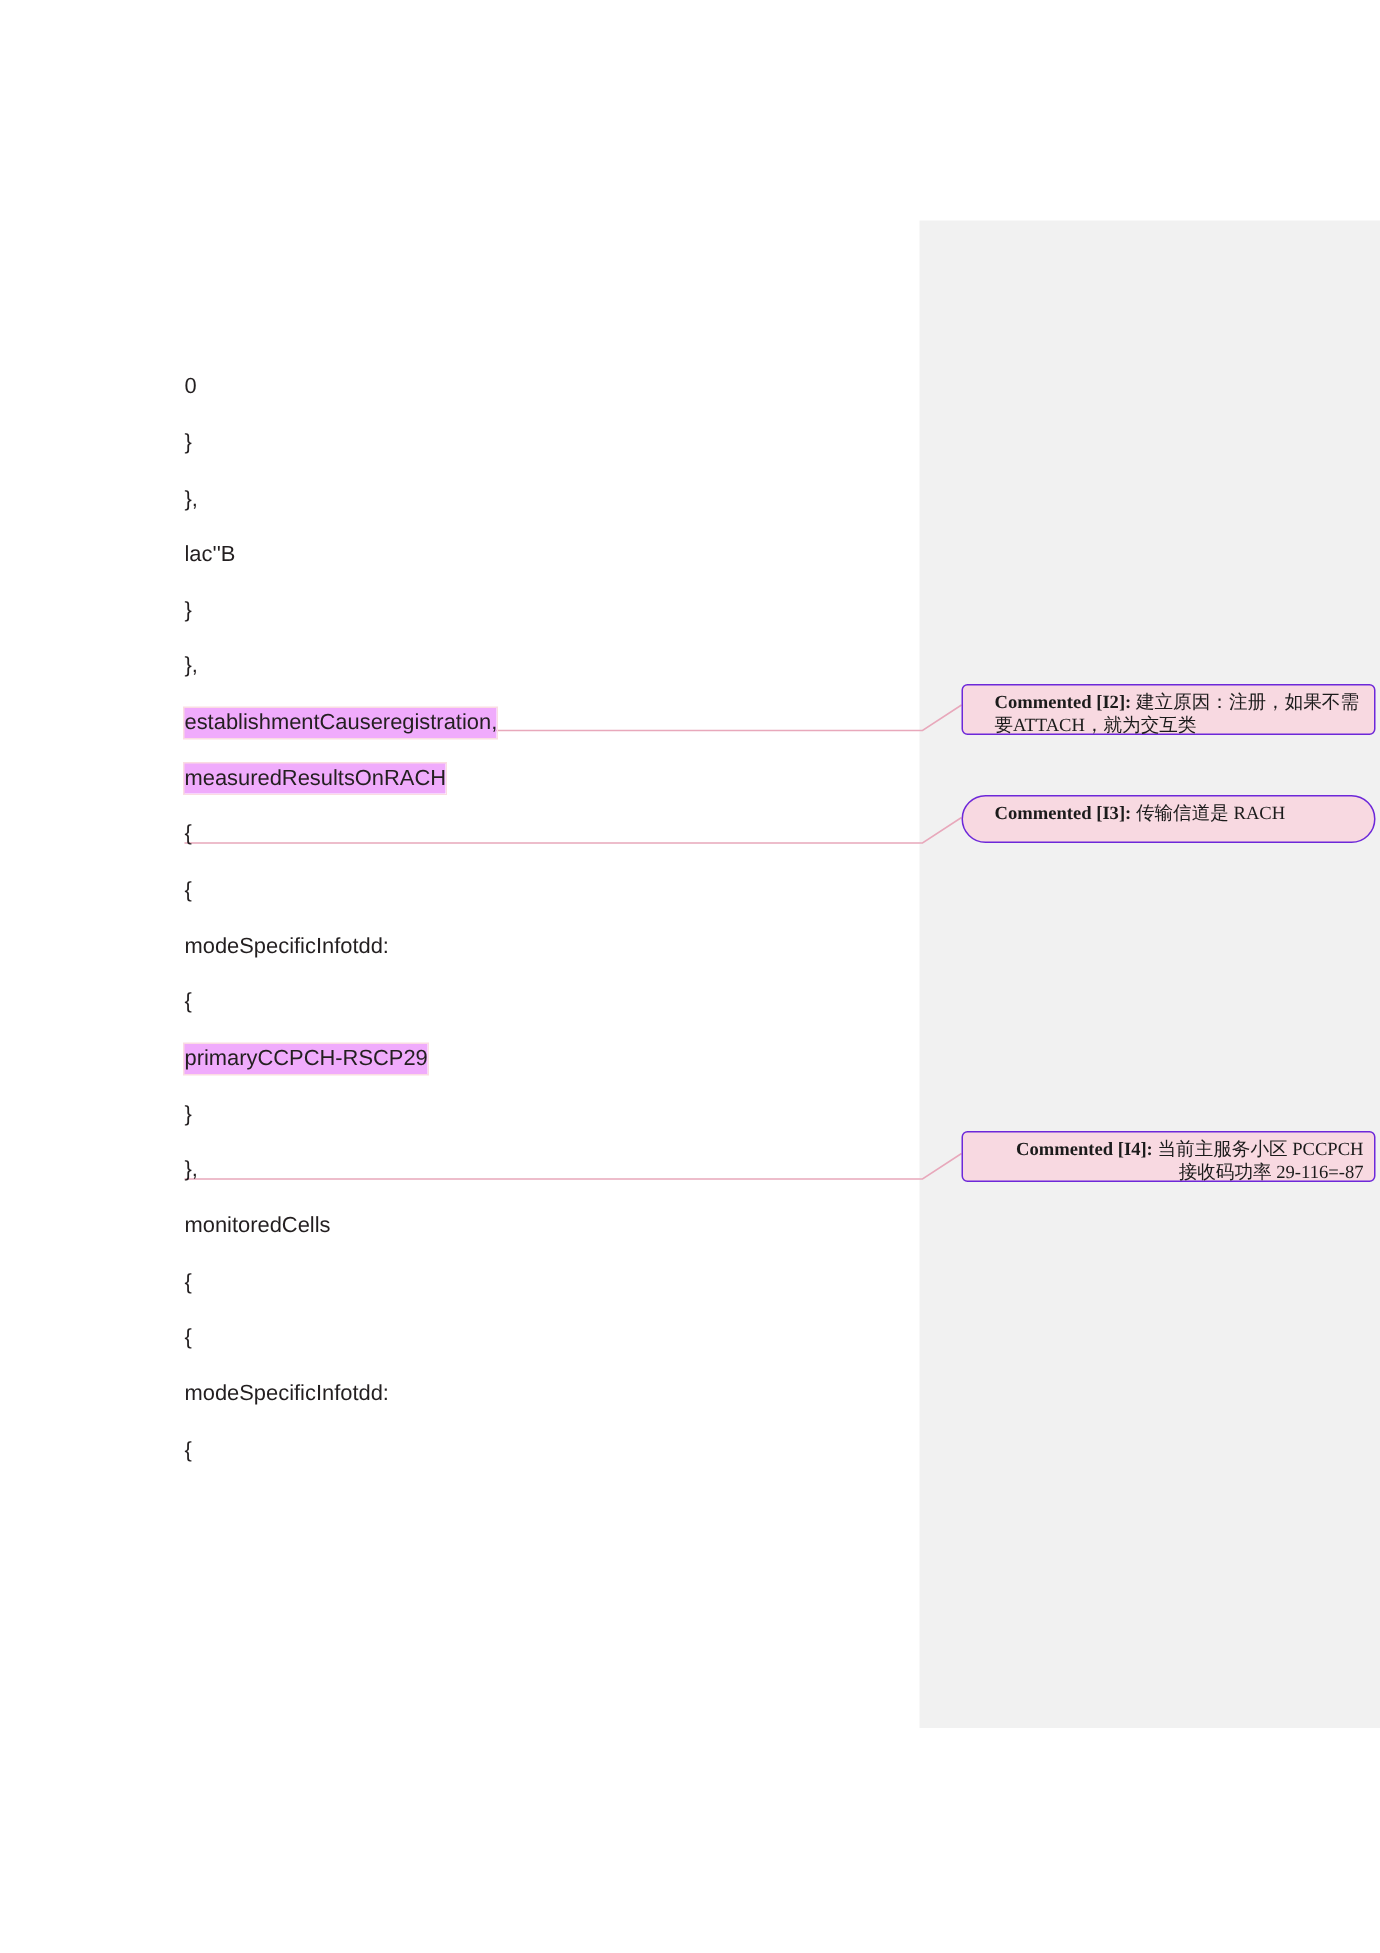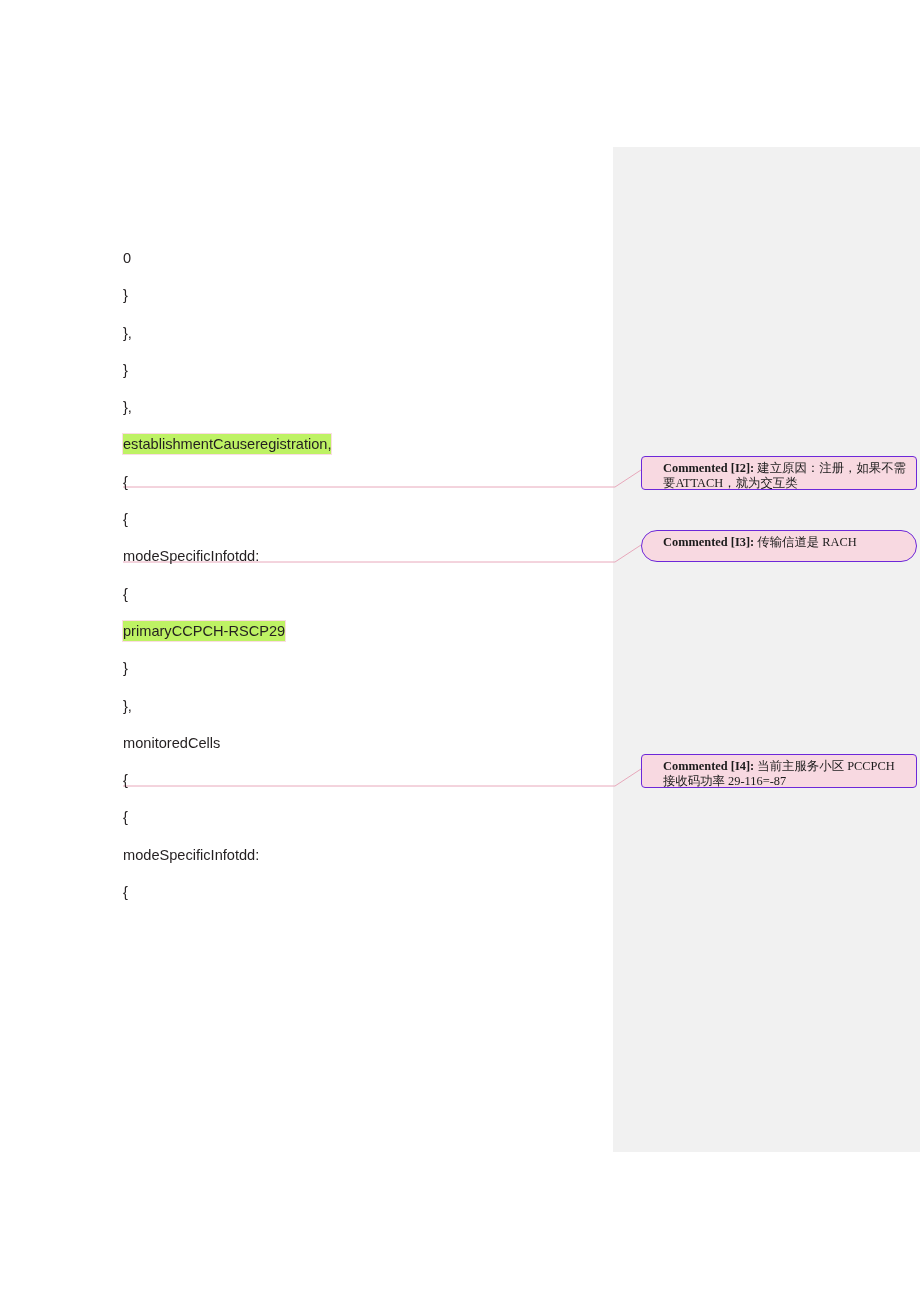--- a/index.html
+++ b/index.html
@@ -48,21 +48,21 @@
     font-size: 14.6px;
     color: #231f20;
     white-space: pre;
     position: relative;
   }
   .doc-line .txt {
     display: inline;
     padding: 2px 0 2px 0;
   }
   .doc-line.hl .txt {
-    background: #bef264;
+    background: #f0abfc;
     box-shadow: 0 0 0 1px #fadce2;
   }
 
   
   .leader {
     position: absolute;
     left: 0; top: 0;
     width: 920px;
     height: 1302px;
     pointer-events: none;
@@ -85,21 +85,21 @@
   .comment-box .c-tag {
     font-weight: bold;
     font-family: "Liberation Serif", serif;
   }
   .comment-box .c-text {
     font-weight: normal;
   }
 
   #comment-i2 { left: 641px; top: 456px; width: 276px; height: 34px; }
   #comment-i3 { left: 641px; top: 530px; width: 276px; height: 32px; border-radius: 16px; }
-  #comment-i4 { left: 641px; top: 754px; width: 276px; height: 34px; }
+  #comment-i4 { left: 641px; top: 754px; width: 276px; height: 34px; text-align: right; }
 </style>
 </head>
 <body>
 
 <div id="page">
 
   <div id="comment-pane"></div>
 
   <svg class="leader" viewBox="0 0 920 1302" width="920" height="1302">
 
@@ -107,23 +107,25 @@
 
     <polyline points="123,562 615,562 641,545" fill="none" stroke="#e8a8bb" stroke-width="1"></polyline>
 
     <polyline points="123,786 615,786 641,769" fill="none" stroke="#e8a8bb" stroke-width="1"></polyline>
   </svg>
 
   <div id="doc-body">
     <div class="doc-line"><span class="txt">0</span></div>
     <div class="doc-line"><span class="txt">}</span></div>
     <div class="doc-line"><span class="txt">},</span></div>
+    <div class="doc-line"><span class="txt">lac''B</span></div>
     <div class="doc-line"><span class="txt">}</span></div>
     <div class="doc-line"><span class="txt">},</span></div>
     <div class="doc-line hl"><span class="txt">establishmentCauseregistration,</span></div>
+    <div class="doc-line hl"><span class="txt">measuredResultsOnRACH</span></div>
     <div class="doc-line"><span class="txt">{</span></div>
     <div class="doc-line"><span class="txt">{</span></div>
     <div class="doc-line"><span class="txt">modeSpecificInfotdd:</span></div>
     <div class="doc-line"><span class="txt">{</span></div>
     <div class="doc-line hl"><span class="txt">primaryCCPCH-RSCP29</span></div>
     <div class="doc-line"><span class="txt">}</span></div>
     <div class="doc-line"><span class="txt">},</span></div>
     <div class="doc-line"><span class="txt">monitoredCells</span></div>
     <div class="doc-line"><span class="txt">{</span></div>
     <div class="doc-line"><span class="txt">{</span></div>

